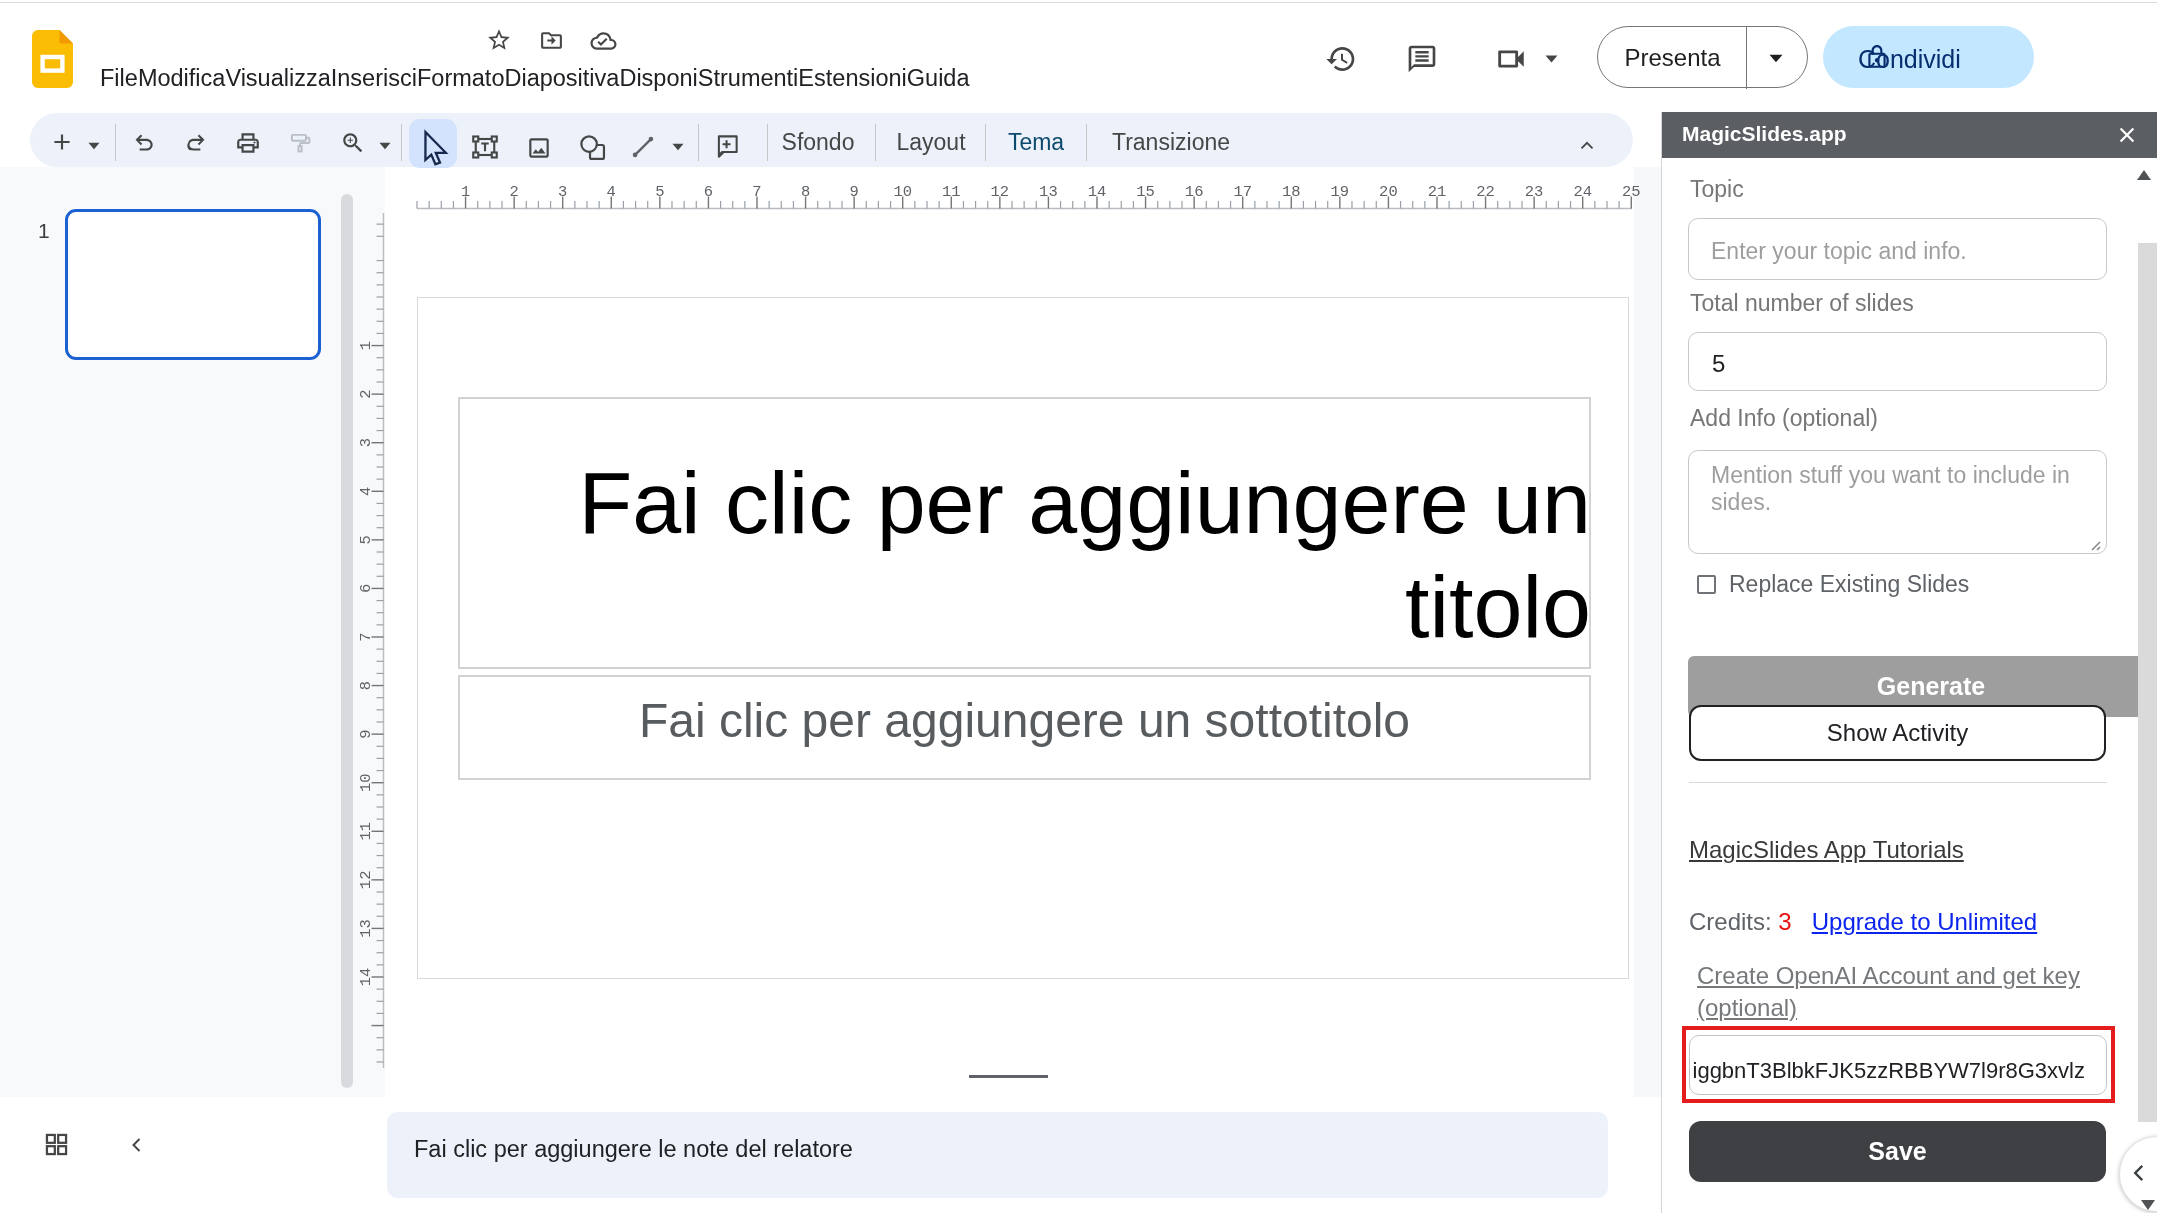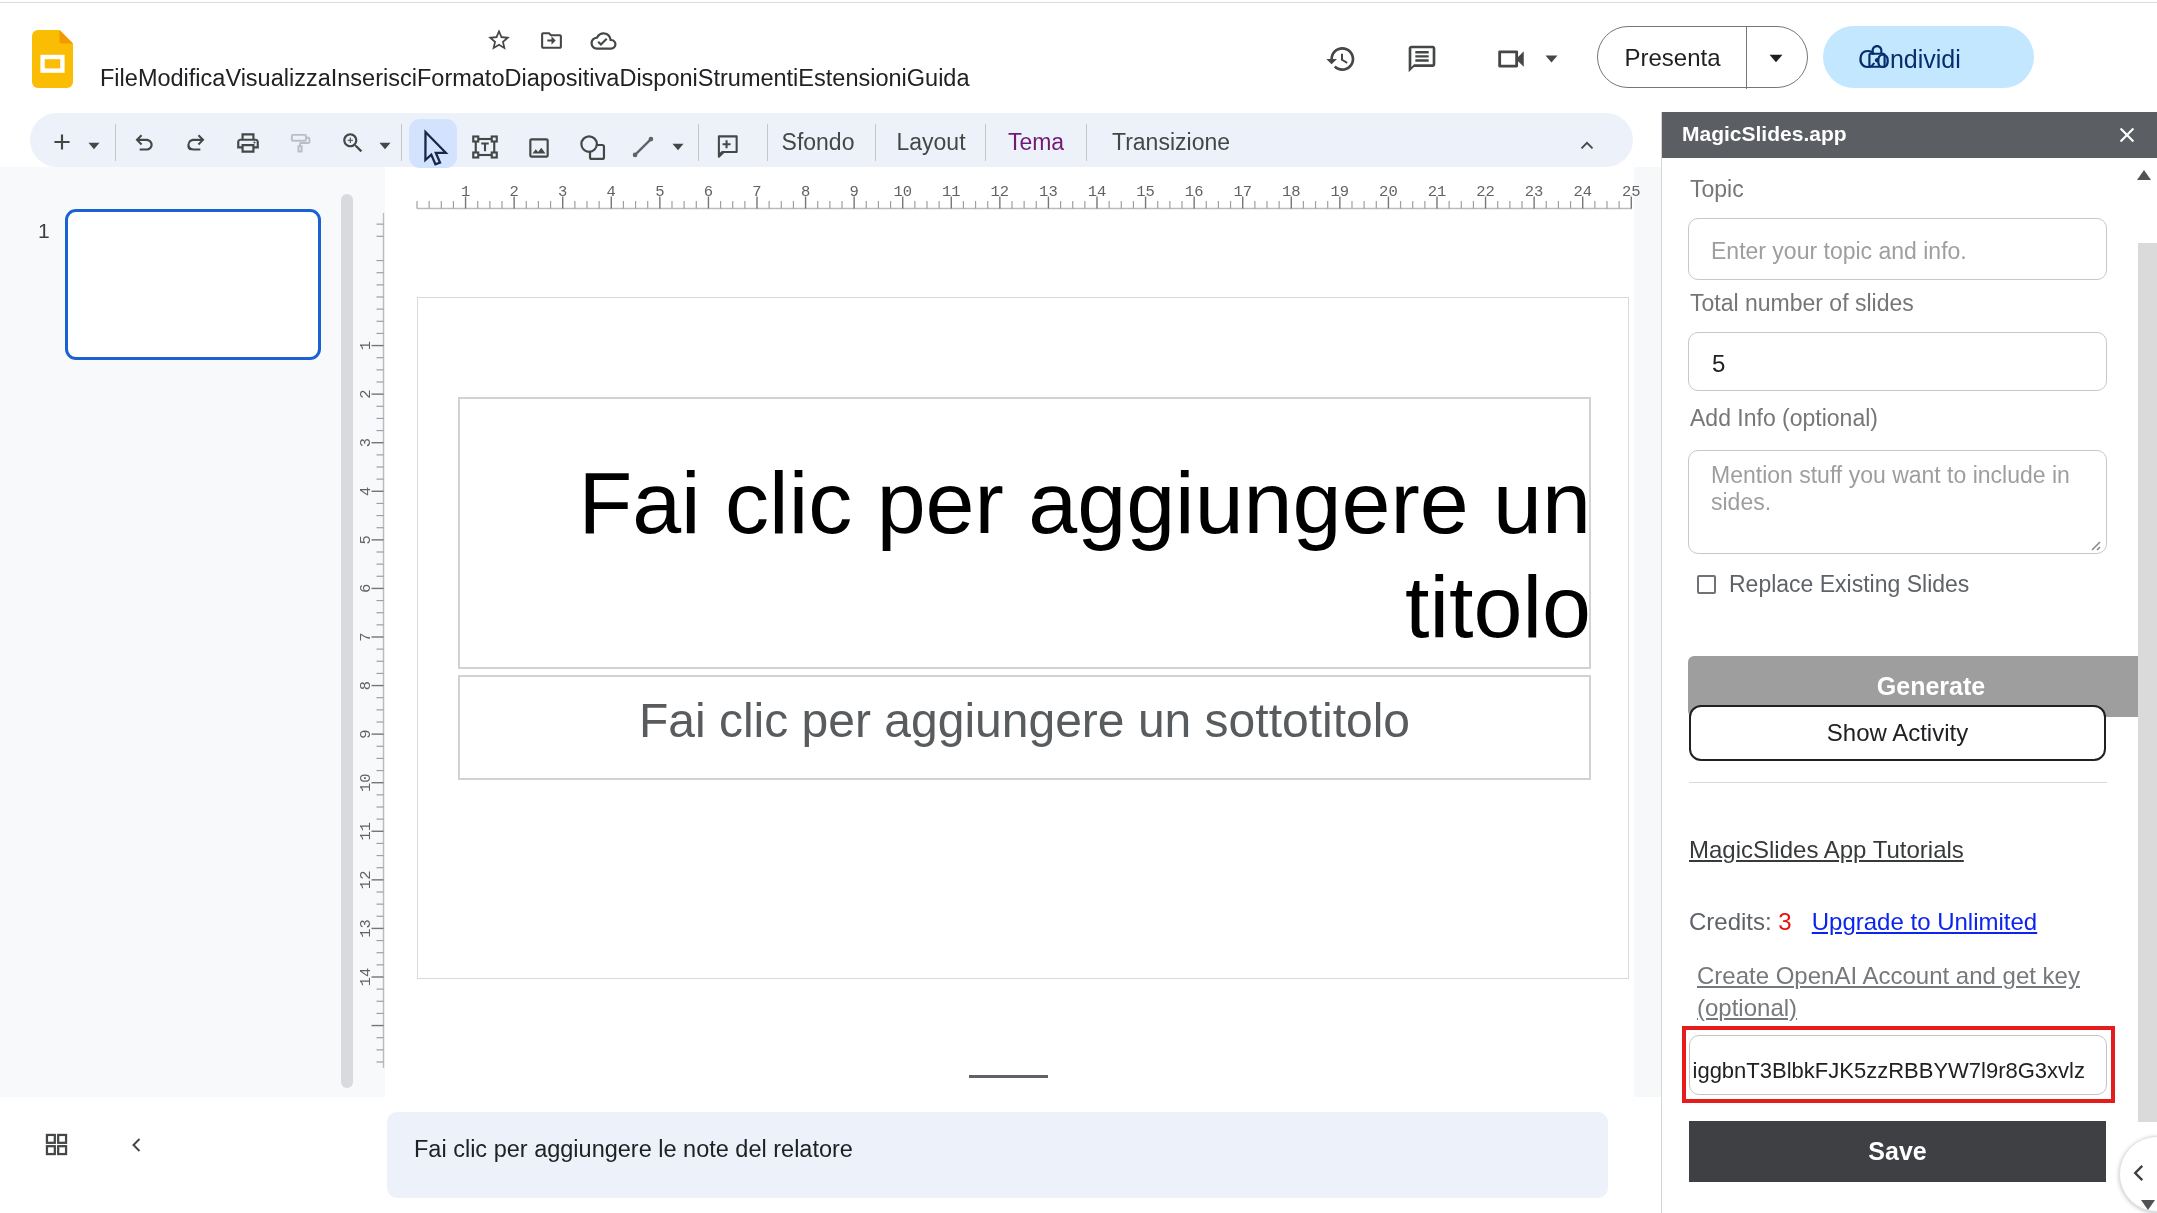--- a/index.html
+++ b/index.html
@@ -116,21 +116,21 @@
       <path d="M0.5 0.5h12L6.5 7.5z" fill="#444746"></path>
     </svg>
 <div style="position:absolute;left:698px;top:124px;width:1px;height:37px;background:#c4c7c5"></div>
 <svg style="position:absolute;left:712px;top:132px" width="29" height="29" viewBox="0 0 24 24" fill="none">
       <path d="M20.4 3.6v13h-12l-2.7 2.5v-15.5z M5.7 16.6v3.8l4-3.8" stroke="#444746" stroke-width="1.7" stroke-linejoin="round"></path>
       <path d="M12.05 6.8v6.6M8.75 10.1h6.6" stroke="#444746" stroke-width="1.7"></path>
     </svg>
 <div style="position:absolute;left:767px;top:124px;width:1px;height:37px;background:#c4c7c5"></div>
 <div class="abs" style="left:718px;top:129px;width:200px;text-align:center;font-size:23px;color:#444746">Sfondo</div>
 <div class="abs" style="left:831px;top:129px;width:200px;text-align:center;font-size:23px;color:#444746">Layout</div>
-<div class="abs" style="left:936px;top:129px;width:200px;text-align:center;font-size:23px;color:#701a75">Tema</div>
+<div class="abs" style="left:936px;top:129px;width:200px;text-align:center;font-size:23px;color:#0c4a6e">Tema</div>
 <div class="abs" style="left:1071px;top:129px;width:200px;text-align:center;font-size:23px;color:#444746">Transizione</div>
 <div style="position:absolute;left:875px;top:124px;width:1px;height:37px;background:#c4c7c5"></div>
 <div style="position:absolute;left:985px;top:124px;width:1px;height:37px;background:#c4c7c5"></div>
 <div style="position:absolute;left:1086px;top:124px;width:1px;height:37px;background:#c4c7c5"></div>
 <svg style="position:absolute;left:1576px;top:135px" width="22" height="22" viewBox="0 0 24 24" fill="none">
       <path d="M6 14.5l6-6 6 6" stroke="#444746" stroke-width="2" fill="none"></path>
     </svg>
 <div class="abs" style="left:0;top:167px;width:385px;height:930px;background:#f8f9fa"></div>
 <div class="abs" style="left:1634px;top:167px;width:27px;height:930px;background:#f6f8fa"></div>
 <svg style="position:absolute;left:400px;top:180px" width="1260" height="32">
@@ -391,21 +391,21 @@
 <div class="abs" style="left:1688px;top:656px;width:486px;height:61px;background:#9e9e9e;border-radius:6px;display:flex;align-items:center;justify-content:center;font-size:25px;font-weight:bold;color:#fff">Generate</div>
 <div class="abs" style="left:1689px;top:705px;width:417px;height:56px;border:2.5px solid #202124;border-radius:12px;background:#fff;display:flex;align-items:center;justify-content:center;font-size:24px;color:#202124">Show Activity</div>
 <div class="abs" style="left:1689px;top:782px;width:418px;height:1px;background:#dadada"></div>
 <div class="abs" style="left:1689px;top:836px;font-size:24px;color:#37393b;text-decoration:underline">MagicSlides App Tutorials</div>
 <div class="abs" style="left:1689px;top:908px;font-size:24px;color:#5f6368">Credits: <span style="color:#e81010">3</span>&nbsp;&nbsp; <span style="color:#0b24ee;text-decoration:underline">Upgrade to Unlimited</span></div>
 <div class="abs" style="left:1697px;top:960px;width:400px;font-size:24px;line-height:32px;color:#76797c;text-decoration:underline">Create OpenAI Account and get key (optional)</div>
 <div class="abs" style="left:1682px;top:1026px;width:433px;height:77px;border:4px solid #e51c1c"></div>
 <div class="abs" style="left:1689px;top:1035px;width:418px;height:60px;border:1px solid #c4c4c4;border-radius:10px;background:#fff;overflow:hidden">
       <div style="position:absolute;right:21px;top:22px;font-size:22px;color:#202124;white-space:nowrap">iggbnT3BlbkFJK5zzRBBYW7l9r8G3xvlz</div>
     </div>
-<div class="abs" style="left:1689px;top:1121px;width:417px;height:61px;background:#3e4043;border-radius:0;display:flex;align-items:center;justify-content:center;font-size:25px;font-weight:bold;color:#fff">Save</div>
+<div class="abs" style="left:1689px;top:1121px;width:417px;height:61px;background:#3e4043;border-radius:12px;display:flex;align-items:center;justify-content:center;font-size:25px;font-weight:bold;color:#fff">Save</div>
 <svg class="abs" style="left:2135px;top:168px" width="18" height="13" viewBox="0 0 18 13">
       <path d="M9 2L16 12H2z" fill="#505356"></path>
     </svg>
 <div class="abs" style="left:2138px;top:243px;width:19px;height:879px;background:#dadada"></div>
 <div class="abs" style="left:2119px;top:1136px;width:76px;height:76px;border-radius:50%;background:#fff;border:1px solid #e3e3e3;box-shadow:0 1px 4px rgba(0,0,0,.25)"></div>
 <svg style="position:absolute;left:2126px;top:1160px" width="26" height="26" viewBox="0 0 24 24" fill="none">
       <path d="M15 5.5l-6.5 6.5L15 18.5" stroke="#3c4043" stroke-width="2.2" fill="none"></path>
     </svg>
 <svg class="abs" style="left:2140px;top:1199px" width="16" height="12" viewBox="0 0 16 12">
       <path d="M8 11L1 1h14z" fill="#505356"></path>

